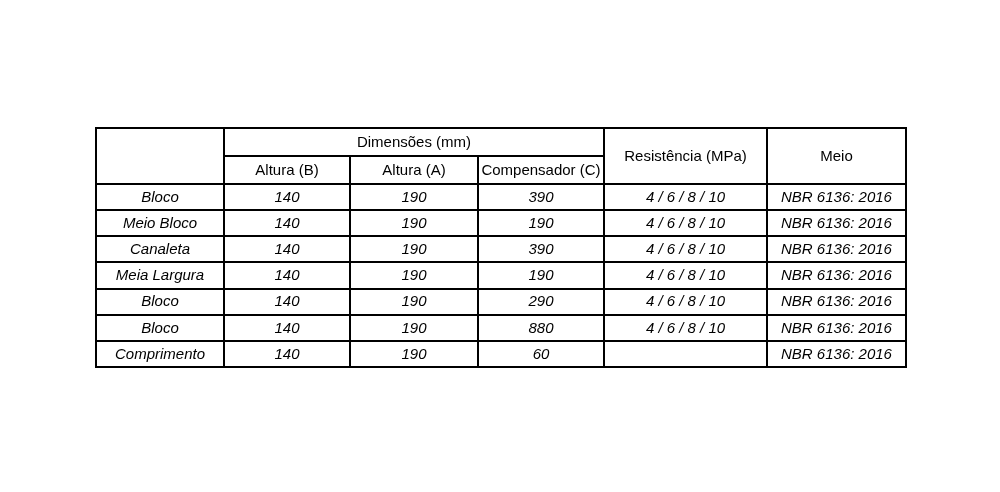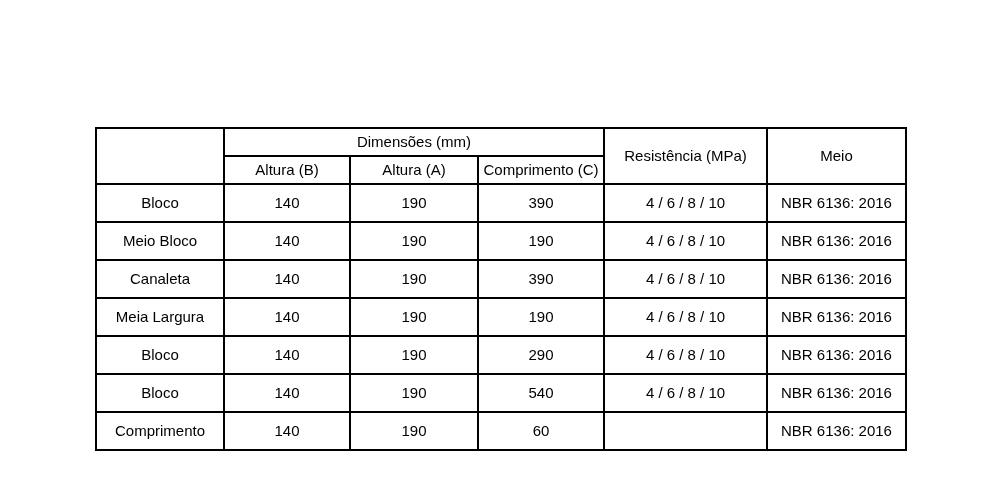--- a/index.html
+++ b/index.html
@@ -33,21 +33,22 @@
     font-size: 15px;
     font-weight: 400;
     line-height: 1.1;
     white-space: nowrap;
     overflow: hidden;
   }
   table.spec-table thead tr {
     height: 28px;
   }
   table.spec-table tbody tr {
-    height: 38px;
+    height: 26px;
+    font-style: italic;
   }
 </style>
 </head>
 <body>
 
 <table class="spec-table">
   <colgroup>
     <col style="width:128px">
     <col style="width:126px">
     <col style="width:128px">
@@ -58,21 +59,21 @@
   <thead>
     <tr>
       <th rowspan="2"></th>
       <th colspan="3">Dimensões (mm)</th>
       <th rowspan="2">Resistência (MPa)</th>
       <th rowspan="2">Meio</th>
     </tr>
     <tr>
       <th>Altura (B)</th>
       <th>Altura (A)</th>
-      <th>Comprimento (C)</th>
+      <th>Compensador (C)</th>
     </tr>
   </thead>
   <tbody>
     <tr>
       <td>Bloco</td>
       <td>140</td>
       <td>190</td>
       <td>390</td>
       <td>4 / 6 / 8 / 10</td>
       <td>NBR 6136: 2016</td>
@@ -106,21 +107,21 @@
       <td>140</td>
       <td>190</td>
       <td>290</td>
       <td>4 / 6 / 8 / 10</td>
       <td>NBR 6136: 2016</td>
     </tr>
     <tr>
       <td>Bloco</td>
       <td>140</td>
       <td>190</td>
-      <td>540</td>
+      <td>880</td>
       <td>4 / 6 / 8 / 10</td>
       <td>NBR 6136: 2016</td>
     </tr>
     <tr>
       <td>Comprimento</td>
       <td>140</td>
       <td>190</td>
       <td>60</td>
       <td></td>
       <td>NBR 6136: 2016</td>

